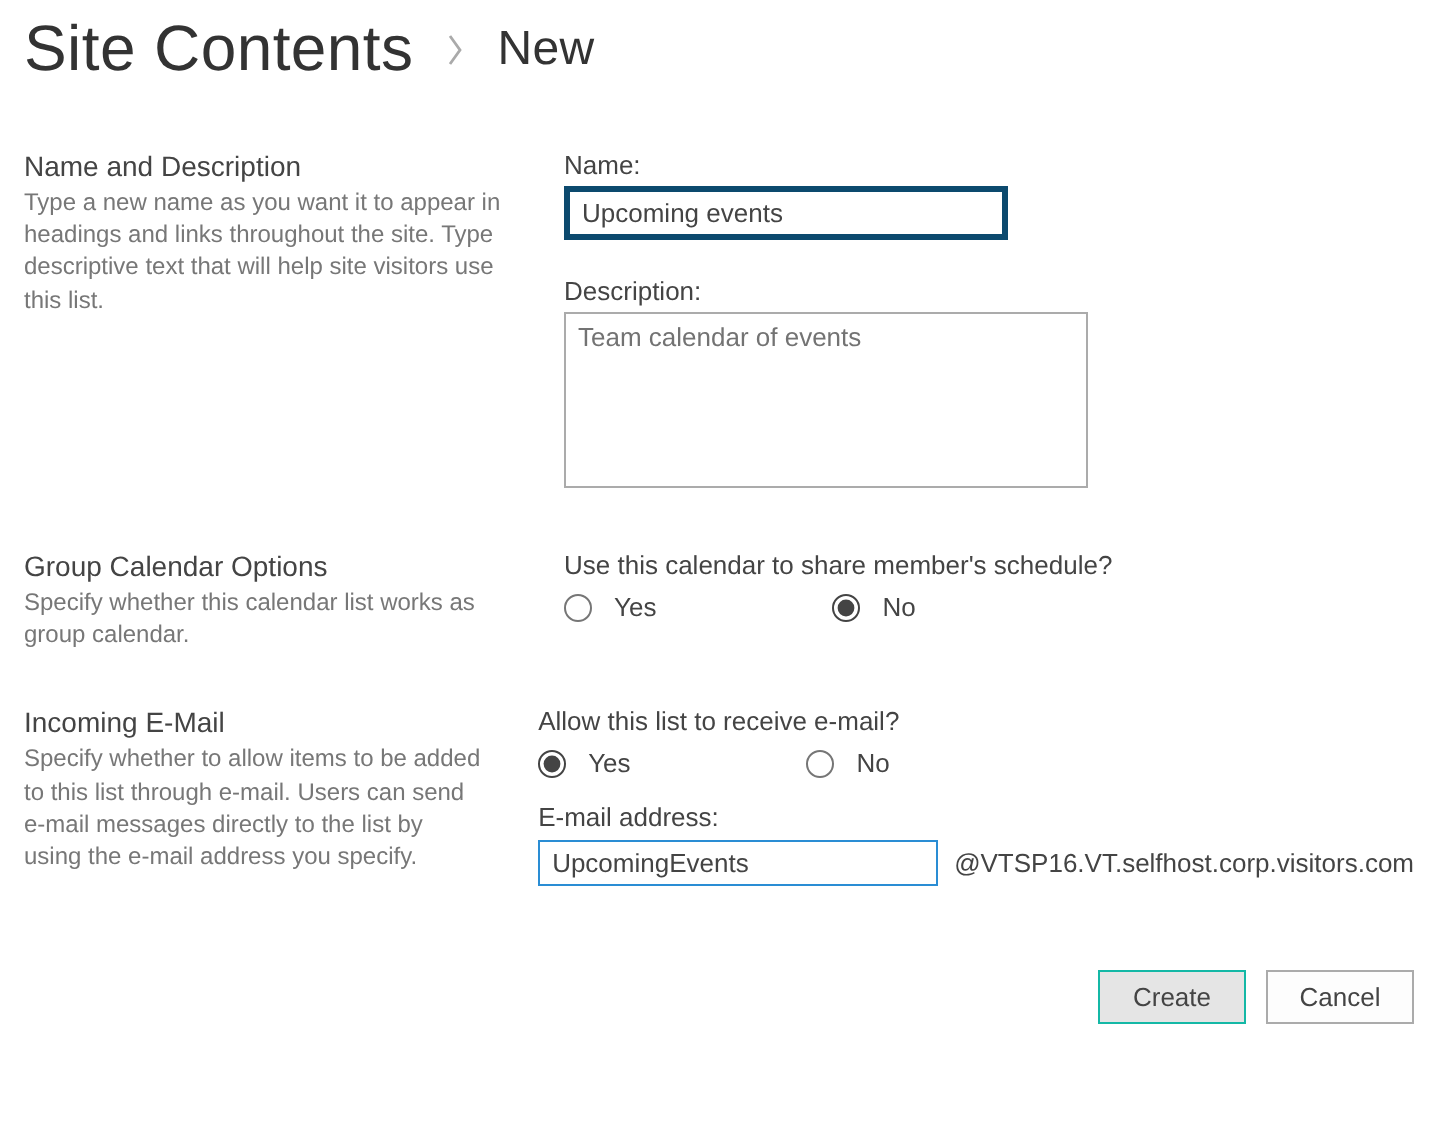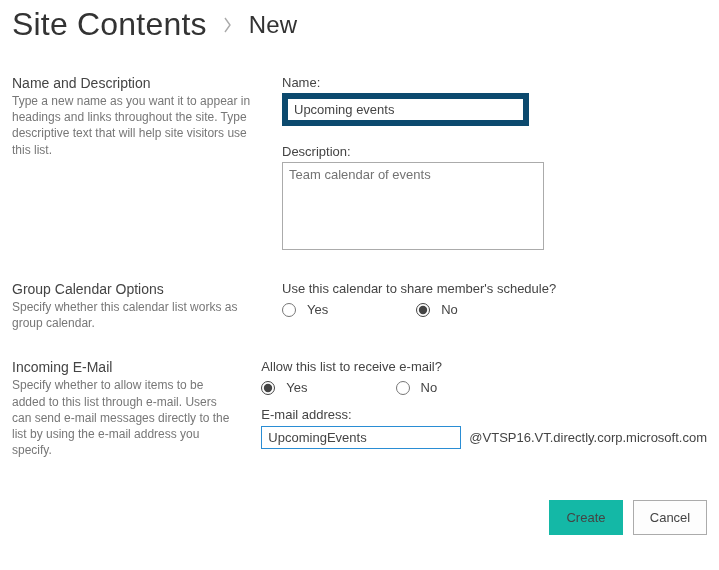--- a/index.html
+++ b/index.html
@@ -68,27 +68,27 @@
       color: #777;
       line-height: 1.35;
     }
     .fld-label {
       font-size: 13px;
       color: #444;
       margin-bottom: 3px;
       display: block;
     }
     input[type="text"].txt {
-      border: 6px solid #0c4a6e;
+      border: 3px solid #0c4a6e;
       font-family: "Segoe UI", Arial, sans-serif;
       font-size: 13px;
       padding: 3px 6px;
       color: #444;
       background: #fff;
-      width: 247px;
+      width: 222px;
     }
     input[type="text"].txt.focused {
       border: 1px solid #2a8dd4;
     }
     textarea.txt {
       border: 1px solid #ababab;
       font-family: "Segoe UI", Arial, sans-serif;
       font-size: 13px;
       padding: 4px 6px;
       color: #737373;
@@ -138,22 +138,22 @@
       font-family: "Segoe UI", Arial, sans-serif;
       font-size: 13px;
       color: #444;
       background: #fdfdfd;
       border: 1px solid #ababab;
       min-width: 74px;
       padding: 5px 12px;
       cursor: pointer;
     }
     button.btn.primary {
-      background: #14b8a6;
-      border: 5px solid #14b8a6;
+      background: #e5e5e5;
+      border: 1px solid #14b8a6;
     }
   </style>
 </head>
 <body>
 
 <div class="page-header">
   <div class="crumbs">
     <span class="crumb-parent">Site Contents</span>
     <span class="chev">
       <svg width="10" height="18" viewBox="0 0 10 18">
@@ -216,21 +216,21 @@
           <span>Yes</span>
         </label>
         <label class="radio-opt">
           <input type="radio" name="em" style="">
           <span>No</span>
         </label>
       </div>
       <div class="fld-label">E-mail address:</div>
       <div class="email-row">
         <input type="text" class="txt focused" style="width: 200px;" value="UpcomingEvents">
-        <span class="email-domain">@VTSP16.VT.directly.corp.microsoft.com</span>
+        <span class="email-domain">@VTSP16.VT.selfhost.corp.visitors.com</span>
       </div>
     </div>
   </div>
 
 </div>
 
 <div class="buttons">
   <button class="btn primary">Create</button>
   <button class="btn">Cancel</button>
 </div>

